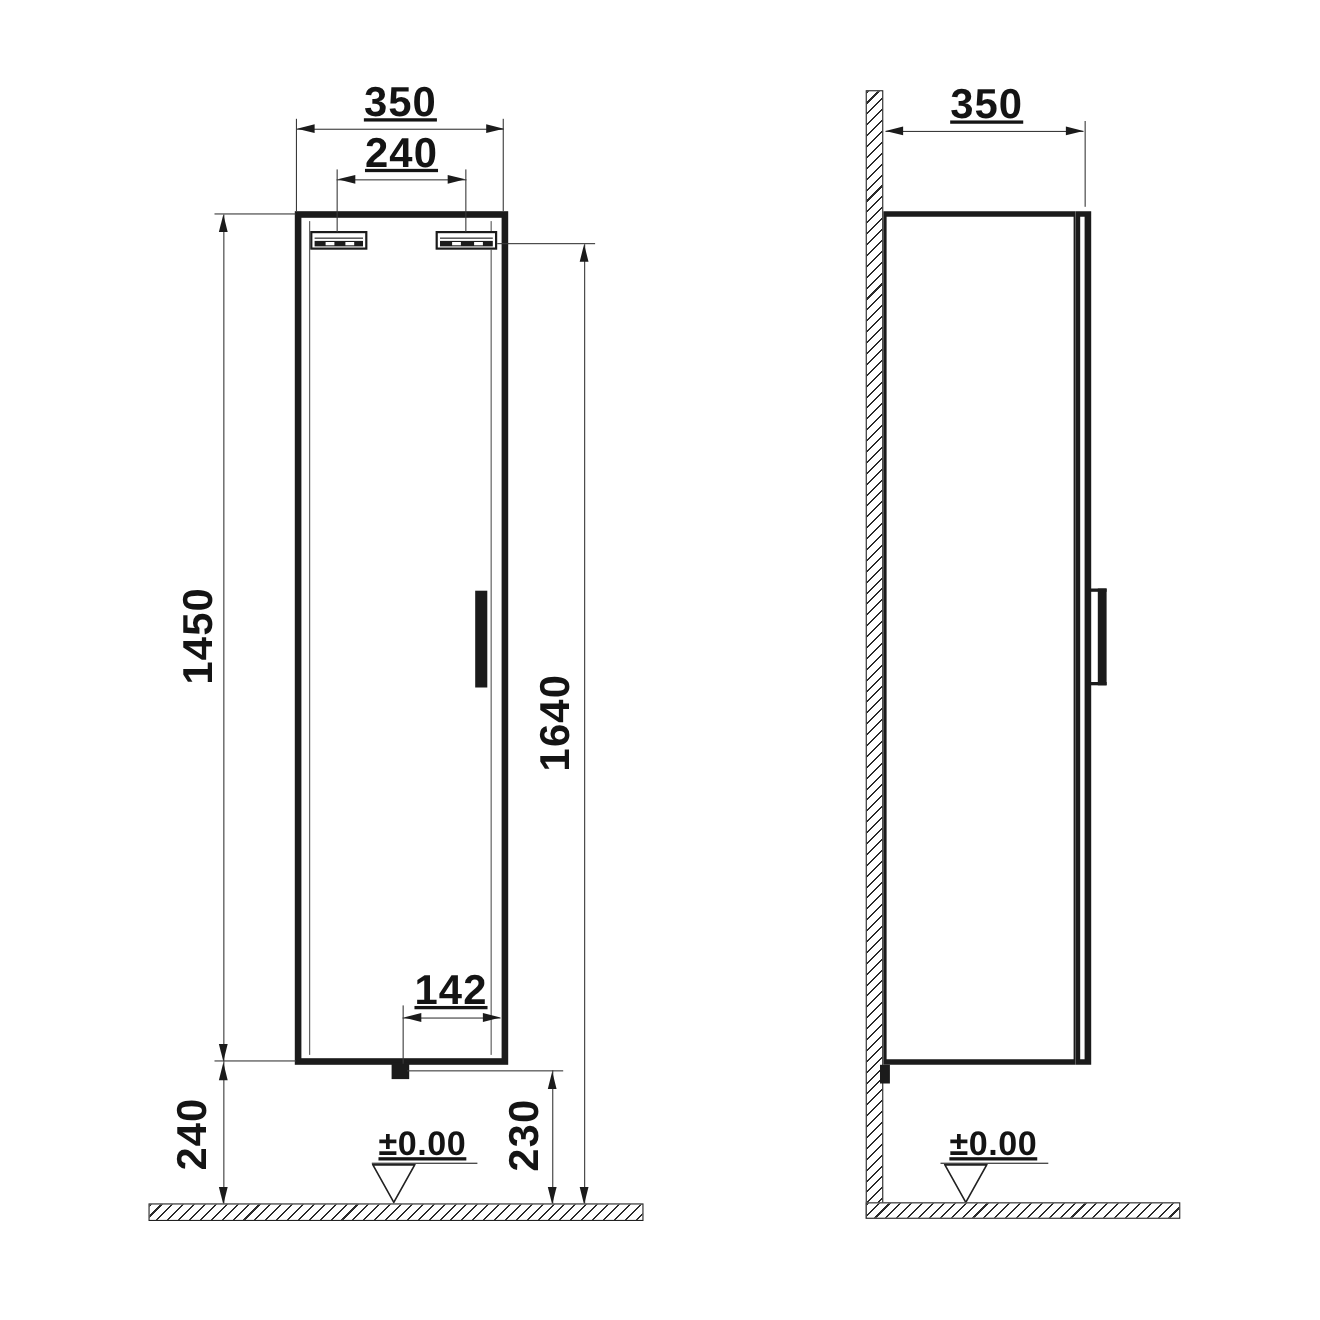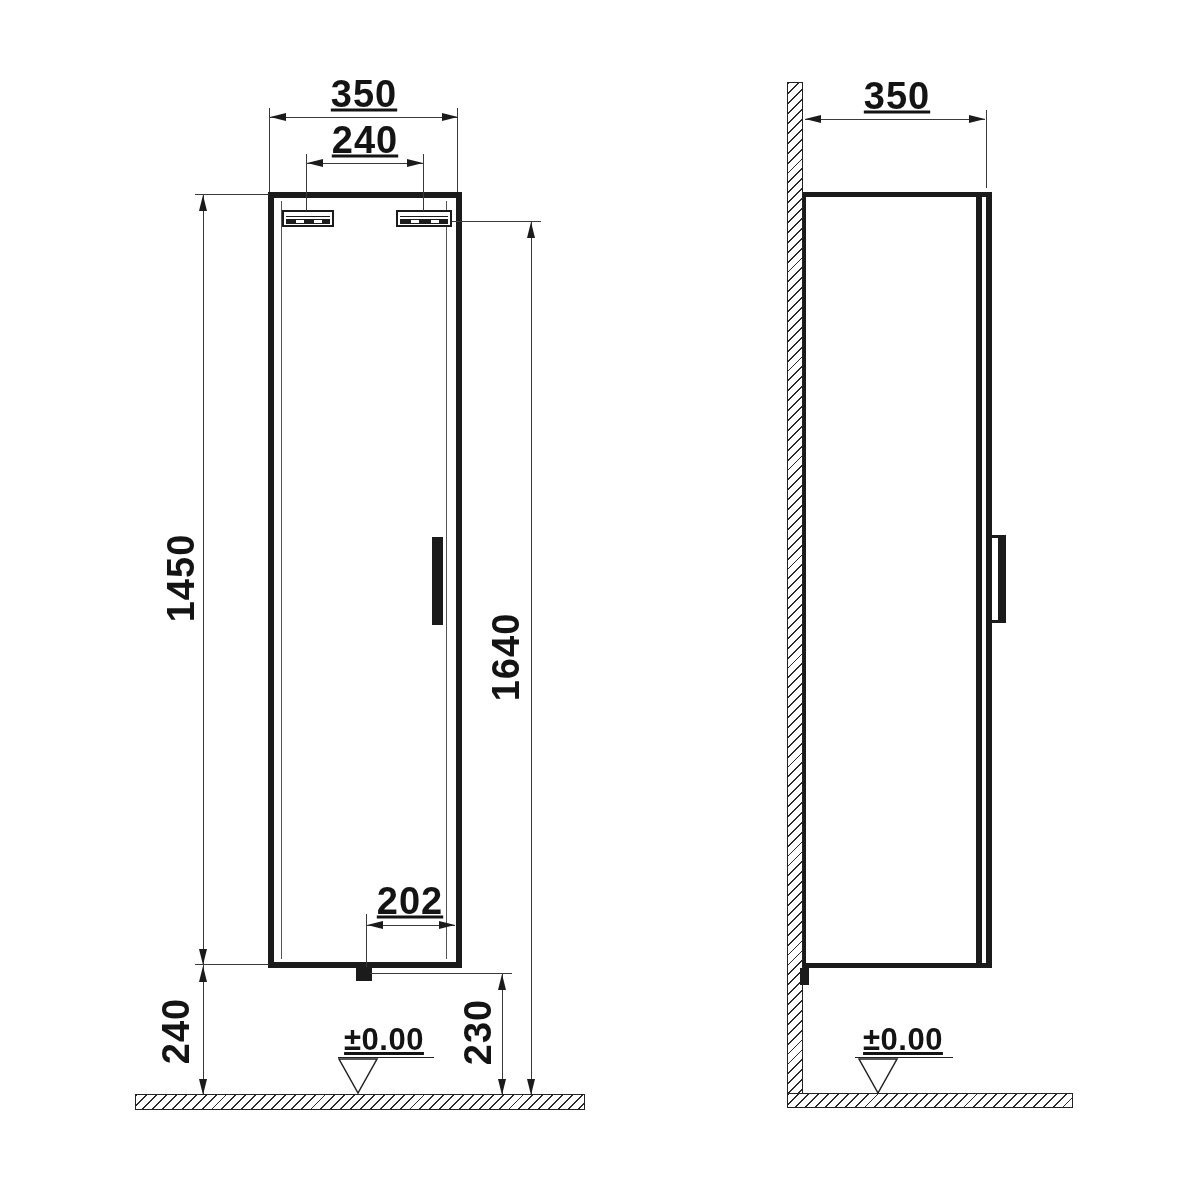--- a/index.html
+++ b/index.html
@@ -83,21 +83,21 @@
   <div class="hl" style="left:452px;top:221px;width:89px;"></div>
   <div class="vl" style="left:531px;top:222px;height:873px;"></div>
   <div class="ah aU" style="left:527px;top:222px;"></div>
   <div class="ah aD" style="left:527px;top:1079px;"></div>
   <div class="lblv" style="left:506px;top:657px;">1640</div>
 
   <div class="vl" style="left:366px;top:914px;height:53px;"></div>
   <div class="hl" style="left:366px;top:925px;width:89px;"></div>
   <div class="ah aL" style="left:367px;top:921px;"></div>
   <div class="ah aR" style="left:439px;top:921px;"></div>
-  <div class="lbl" style="left:410px;top:901px;">202</div>
+  <div class="lbl" style="left:410px;top:901px;">142</div>
 
   <div class="hl" style="left:370px;top:973px;width:142px;"></div>
   <div class="vl" style="left:502px;top:973px;height:122px;"></div>
   <div class="ah aU" style="left:498px;top:974px;"></div>
   <div class="ah aD" style="left:498px;top:1079px;"></div>
   <div class="lblv" style="left:478px;top:1032px;">230</div>
 
   <div class="lbl datum" style="left:384px;top:1040px;">±0.00</div>
   <div class="hl" style="left:338px;top:1057px;width:96px;background:#222;"></div>
   <svg class="abs" style="left:338px;top:1058px;" width="40" height="37">

